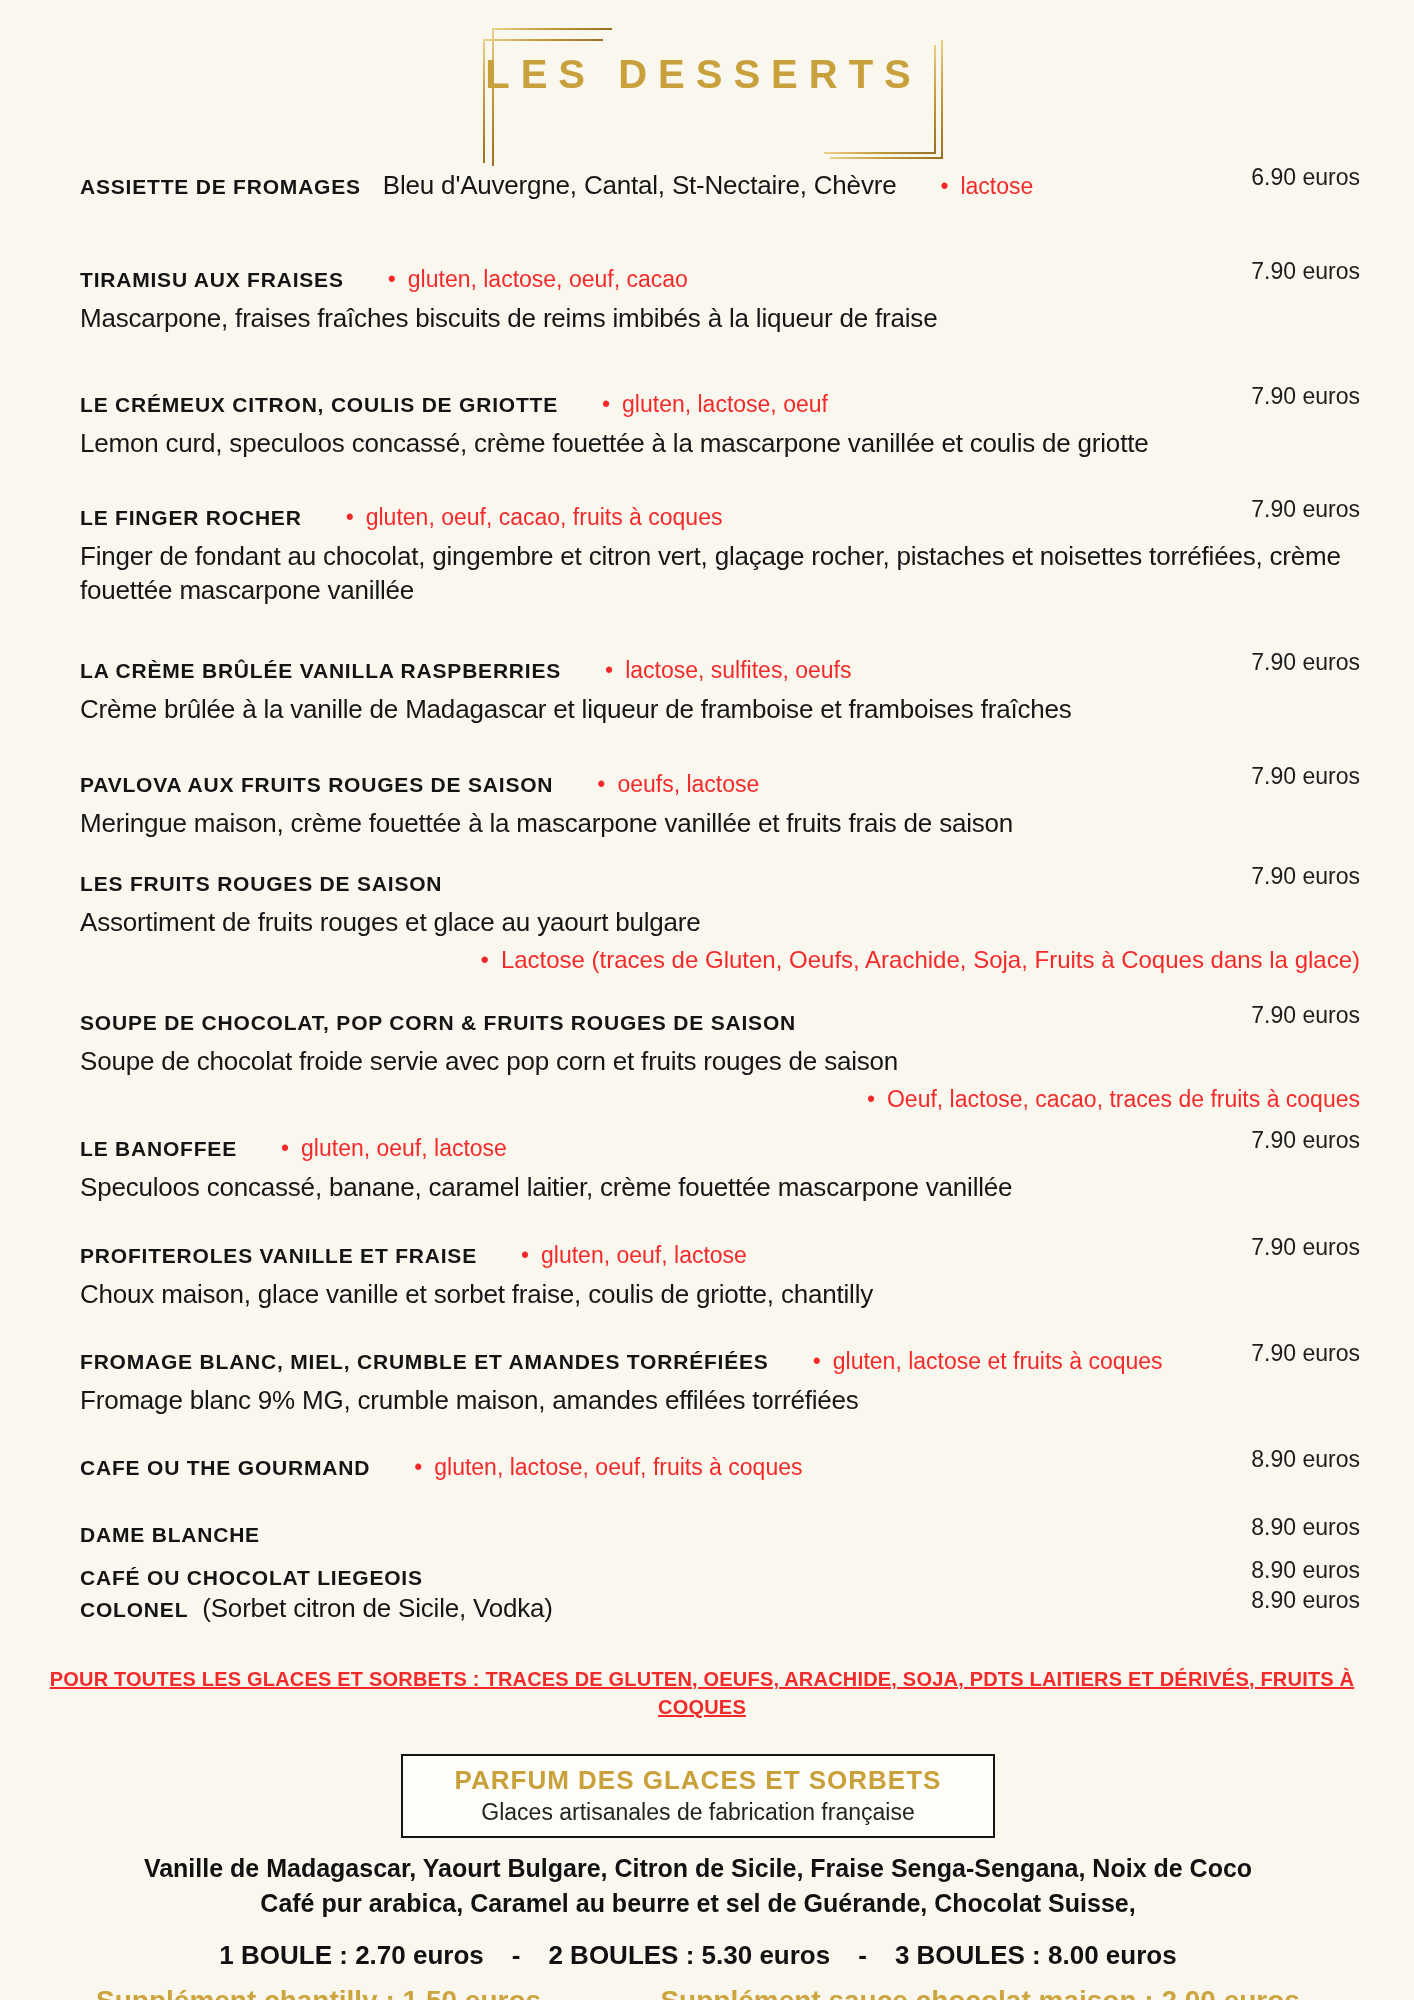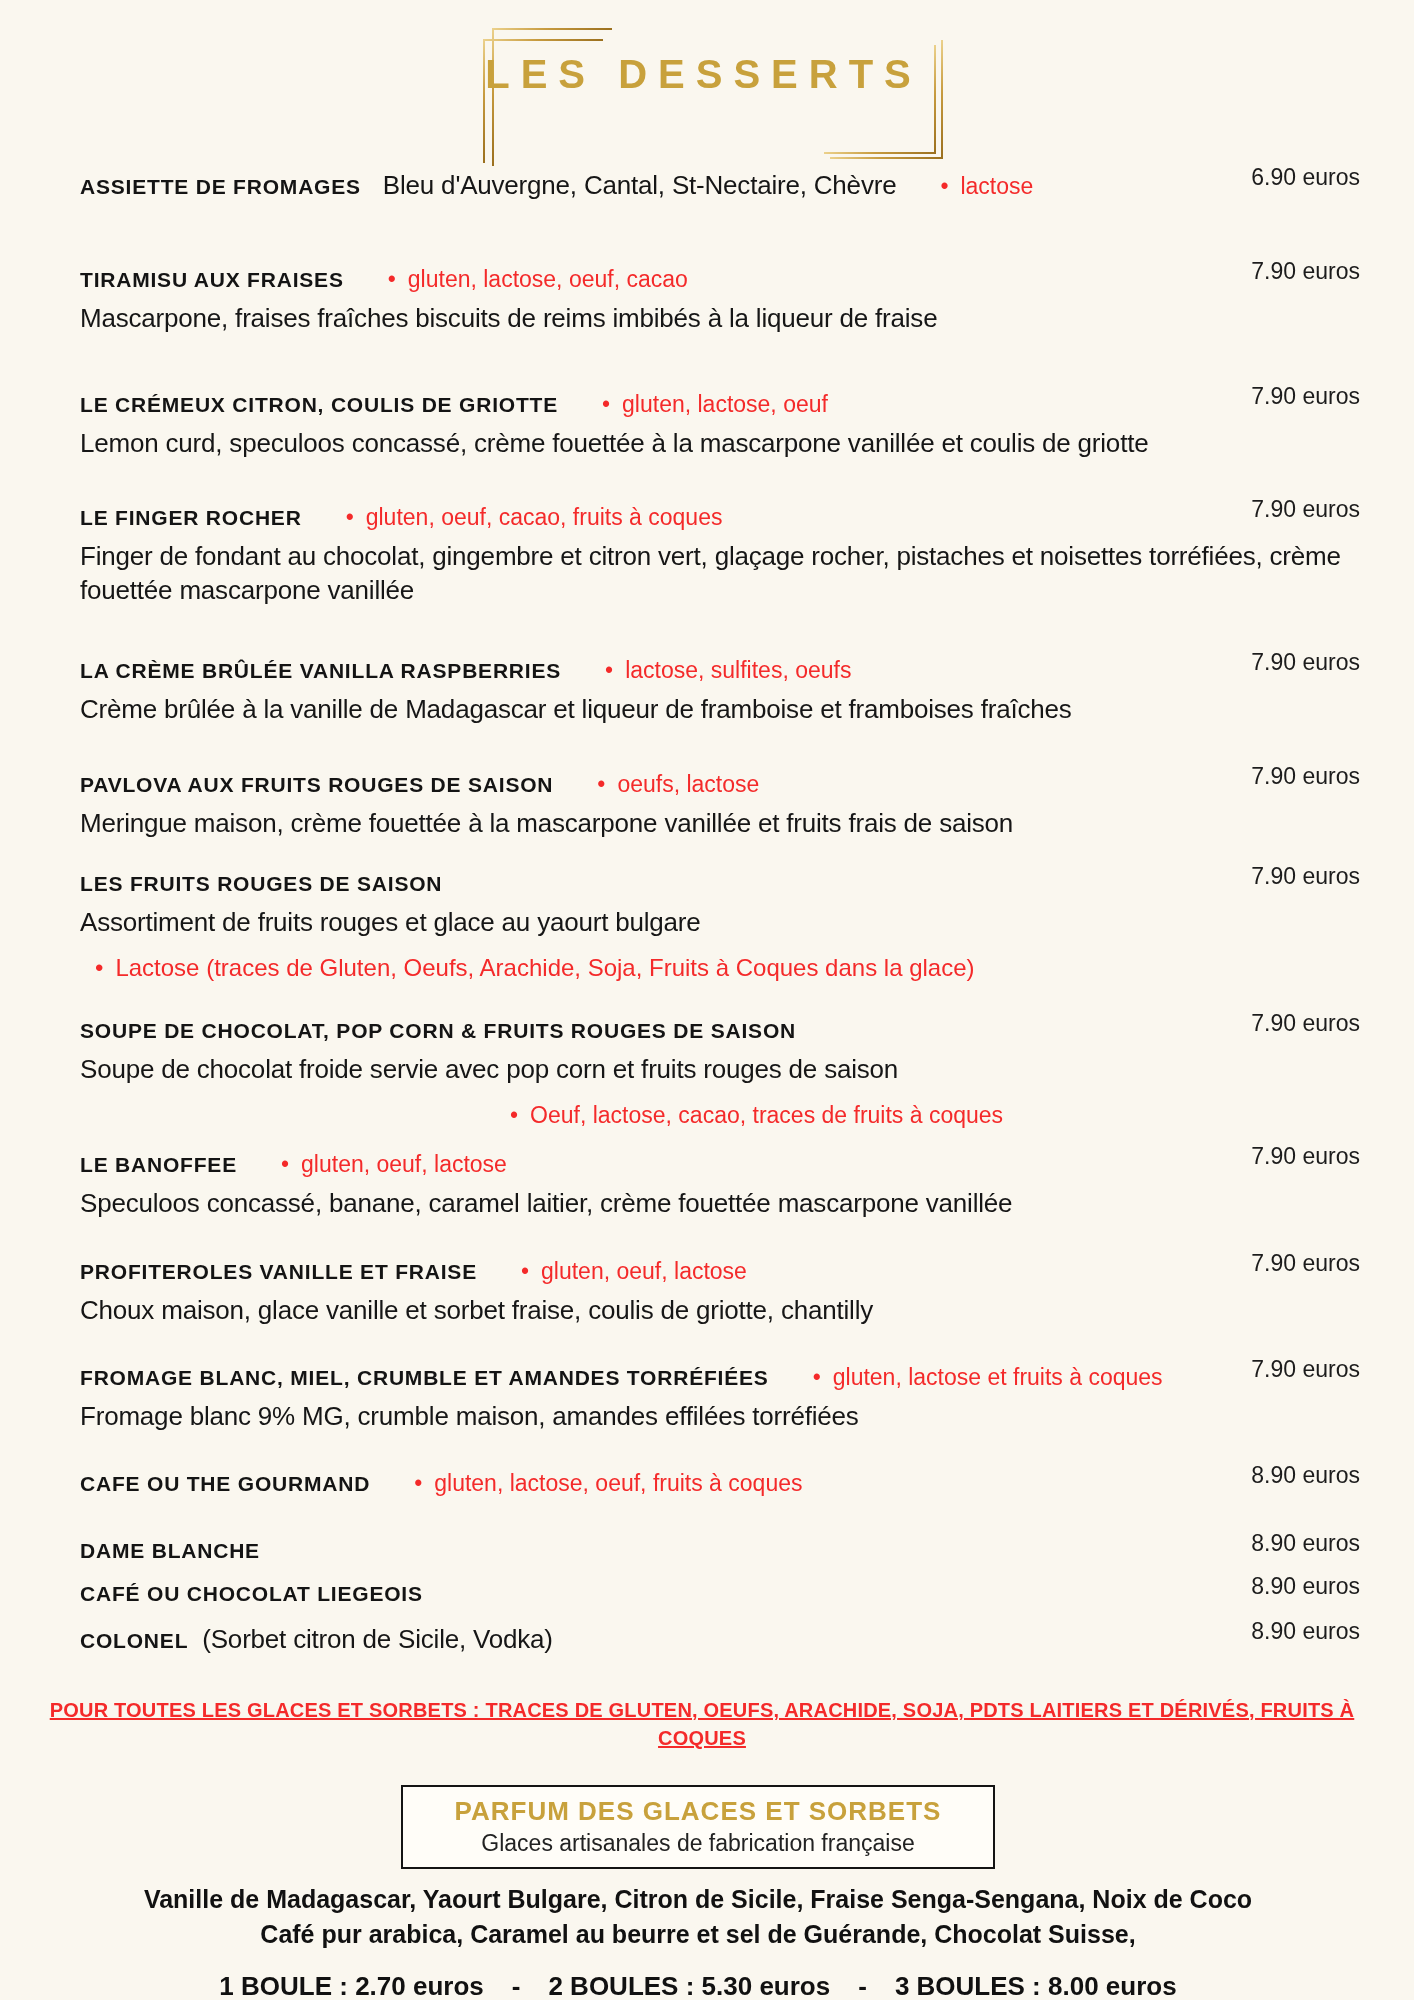--- a/index.html
+++ b/index.html
@@ -15,21 +15,21 @@
   
   .items{padding:0 36px 0 80px;}
   .item{position:relative;}
   .trow{display:flex;align-items:baseline;line-height:30px;white-space:nowrap;}
   .tname{font-size:21px;font-weight:700;letter-spacing:.8px;color:#141414;}
   .idesc{font-size:26px;letter-spacing:-.2px;margin-left:22px;color:#161616;}
   .allerg{color:#f42a2a;font-size:23px;margin-left:44px;}
   .dot::before{content:"•";margin-right:12px;}
   .price{position:absolute;right:0;top:-6px;font-size:23px;color:#1c1c1c;}
   .desc{font-size:26px;line-height:34px;margin-top:6px;letter-spacing:-.2px;max-width:1270px;color:#161616;}
-  .allerg.below{display:block;margin-left:15px;margin-top:14px;font-size:24px;line-height:30px;}
+  .allerg.below{display:block;margin-left:15px;margin-top:6px;font-size:24px;line-height:30px;text-align:right;}
   .allerg.below.indent{margin-left:430px;font-size:23px;}
 
   
   .notice{margin-top:40px;text-align:center;font-size:20px;font-weight:700;color:#f42a2a;
           text-decoration:underline;letter-spacing:.2px;line-height:28px;padding-left:8px;}
   .parfum{width:590px;margin:33px auto 0;border:2px solid #141414;text-align:center;
           padding:7px 0 9px;background:#fffdf8;}
   .ptitle{font-size:26px;font-weight:700;letter-spacing:1px;color:#c8a13c;line-height:34px;}
   .psub{font-size:23px;color:#222;line-height:30px;}
   .flavors{margin-top:13px;text-align:center;font-size:25px;font-weight:700;line-height:35px;color:#111;}
@@ -164,21 +164,21 @@
       <span class="price">8.90 euros</span>
     </div>
 
     <div class="item" style="margin-bottom:13px">
       <div class="trow">
         <span class="tname">DAME BLANCHE</span>
       </div>
       <span class="price">8.90 euros</span>
     </div>
 
-    <div class="item" style="margin-bottom:15px">
+    <div class="item" style="">
       <div class="trow">
         <span class="tname">CAFÉ OU CHOCOLAT  LIEGEOIS</span>
       </div>
       <span class="price">8.90 euros</span>
     </div>
 
     <div class="item" style="margin-bottom:0">
       <div class="trow">
         <span class="tname">COLONEL</span>
         <span class="idesc" style="margin-left:14px">(Sorbet citron de Sicile, Vodka)</span>

